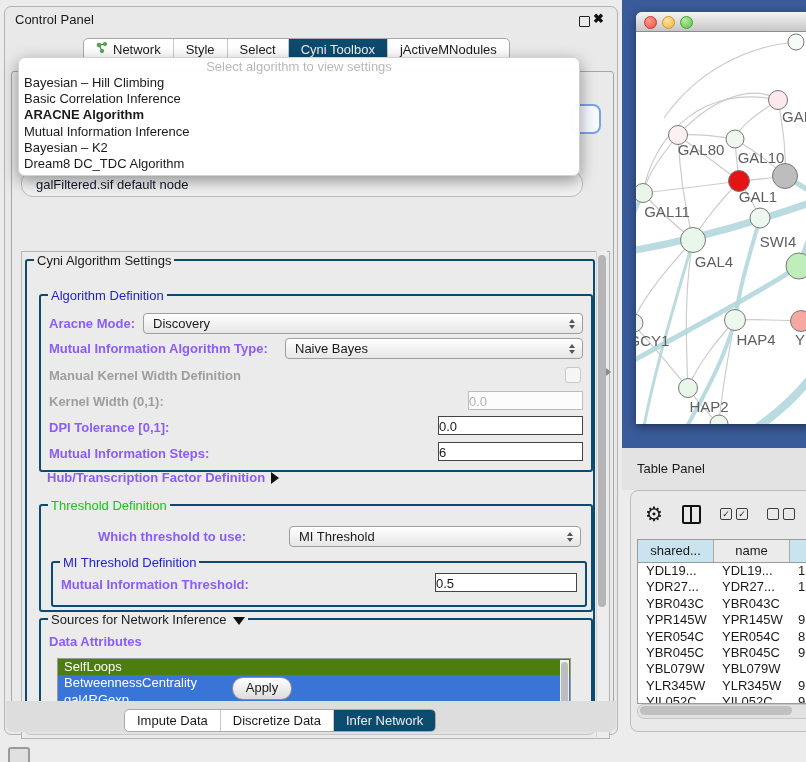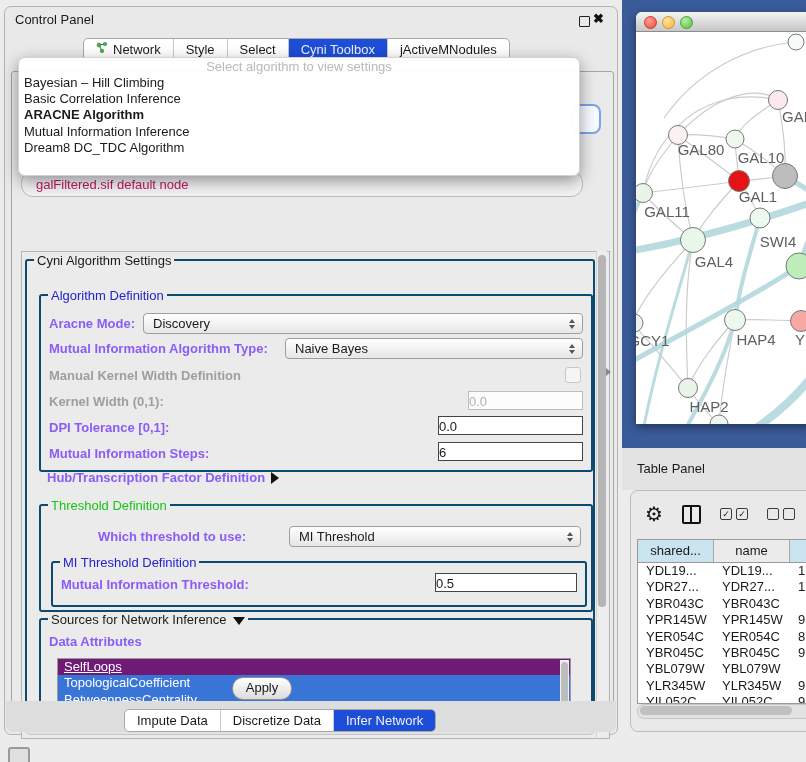--- a/index.html
+++ b/index.html
@@ -10,21 +10,21 @@
       border:1px solid #b3b3b3;border-radius:7px;}
   .cw-header{position:absolute;left:0;top:0;right:0;height:25px;line-height:25px;padding-left:10px;}
   .float-btn{position:absolute;top:9px;left:574px;width:9px;height:9px;border:1.5px solid #222;border-radius:1px;}
   .close-btn{position:absolute;top:4px;left:588px;font-weight:bold;font-size:13px;color:#111;}
   
   .segbar{position:absolute;display:flex;height:21px;background:#fff;border:1px solid #a8a8a8;
           border-radius:5px;overflow:hidden;}
   .segbar .seg{display:flex;align-items:center;gap:5px;padding:0 12px;line-height:21px;
                border-left:1px solid #c9c9c9;white-space:nowrap;}
   .segbar .seg:first-child{border-left:none;}
-  .segbar .seg.sel{background:#1d4ed8;color:#efefef;}
+  .segbar .seg.sel{background:#0c4a6e;color:#efefef;}
   .top-tabs{left:78px;top:31px;}
   .bottom-tabs{left:119px;top:702px;}
   
   .inner-panel{position:absolute;left:6px;top:64px;width:601px;height:630px;background:#eaeaea;
                border:1px solid #a6a6a6;border-radius:3px;}
   .scroll-area{position:absolute;left:9px;top:179px;width:587px;height:486px;background:#ebebeb;
                border:1px solid #b4b4b4;}
   
   .fs{position:absolute;border:2px solid #0c4a6e;border-radius:3px;}
   .fs>.legend{position:absolute;top:-8px;left:7px;background:#ebebeb;padding:0 3px;font-size:13px;}
@@ -61,21 +61,21 @@
              background:linear-gradient(#ffffff,#dcdcdc);border:1px solid #8f8f8f;border-radius:11px;
              font-size:13px;text-align:center;line-height:19px;font-family:"Liberation Sans",sans-serif;}
   .bottom-strip{position:absolute;left:1px;right:1px;top:694px;height:31px;background:#dddddd;border-radius:0 0 7px 7px;}
   
   .popup{position:absolute;left:18px;top:57px;width:560px;height:117px;background:rgba(255,255,255,0.96);
          border:1px solid #d2d2d2;border-radius:7px;box-shadow:0 5px 16px rgba(0,0,0,0.4);z-index:50;}
   .popup .ph{height:17px;line-height:17px;text-align:center;color:#b9b9b9;}
   .popup .it{height:16.2px;line-height:16.2px;padding-left:5px;white-space:nowrap;}
   .popup .it.bold{font-weight:bold;}
   .bg-combo{position:absolute;left:16px;top:164px;width:562px;height:26px;border:1px solid #bcbcbc;
-            border-radius:12px;background:#f2f2f2;z-index:5;color:#be185d;line-height:26px;padding-left:14px;
+            border-radius:12px;background:#f2f2f2;z-index:5;color:#0f172a;line-height:26px;padding-left:14px;
             box-sizing:border-box;}
   .bg-focusring{position:absolute;left:566px;top:97px;width:26px;height:26px;border:2px solid #7aa3e8;
                 border-radius:8px;background:#f7faff;z-index:4;}
   
   .desktop{position:absolute;left:622px;top:0;width:184px;height:448px;background:#3a5b99;}
   .net-window{position:absolute;left:14px;top:12px;width:176px;height:412px;background:#fff;
               border-radius:6px 6px 0 0;box-shadow:0 3px 10px rgba(0,0,0,0.45);overflow:hidden;}
   .titlebar{height:19px;background:linear-gradient(#f4f4f4,#c6c6c6);border-bottom:1px solid #8d8d8d;position:relative;}
   .tl{position:absolute;top:4px;width:11px;height:11px;border-radius:50%;}
   .tl.red{left:8px;background:radial-gradient(circle at 35% 30%,#ff9c94,#ee4e42);border:0.5px solid #c9382e;}
@@ -192,22 +192,21 @@
             <span class="lbl" style="left:8px;top:14px;">Mutual Information Threshold:</span>
             <div class="tinput" style="left:382px;top:10px;width:142px;">0.5</div>
           </div>
         </div>
 
         <div class="fs" style="left:12px;top:357px;width:550px;height:102px;border-bottom:none;">
           <span class="legend"><span>Sources for Network Inference</span><span class="tri-down"></span></span>
           <span class="lbl" style="left:8px;top:14px;">Data Attributes</span>
           <div class="attr-list" style="left:16px;top:38px;width:512px;height:64px;">
             <div>
-                <div class="attr-item" style="background: #701a75; text-decoration: underline;">SelfLoops</div>
-                <div class="attr-item" style="background: rgb(56, 117, 215);">TopologicalCoefficient</div>
+                <div class="attr-item" style="background: #4d7c0f;">SelfLoops</div>
                 <div class="attr-item" style="background: rgb(56, 117, 215);">BetweennessCentrality</div>
                 <div class="attr-item" style="background: rgb(56, 117, 215);">gal4RGexp</div>
               </div>
             <div class="list-vscroll">
                 <div class="thumb"></div>
               </div>
           </div>
         </div>
       </div>
 
@@ -239,20 +238,21 @@
   <div class="bg-focusring"></div>
 </div>
 
 <div class="popup">
   <div class="ph">Select algorithm to view settings</div>
   <div>
       <div class="it">Bayesian – Hill Climbing</div>
       <div class="it">Basic Correlation Inference</div>
       <div class="it bold">ARACNE Algorithm</div>
       <div class="it">Mutual Information Inference</div>
+      <div class="it">Bayesian – K2</div>
       <div class="it">Dream8 DC_TDC Algorithm</div>
     </div>
 </div>
 
 <div class="resize-handle"></div>
 <div class="corner-btn"></div>
 
 <div class="desktop">
   <div class="net-window">
     <div class="titlebar">

